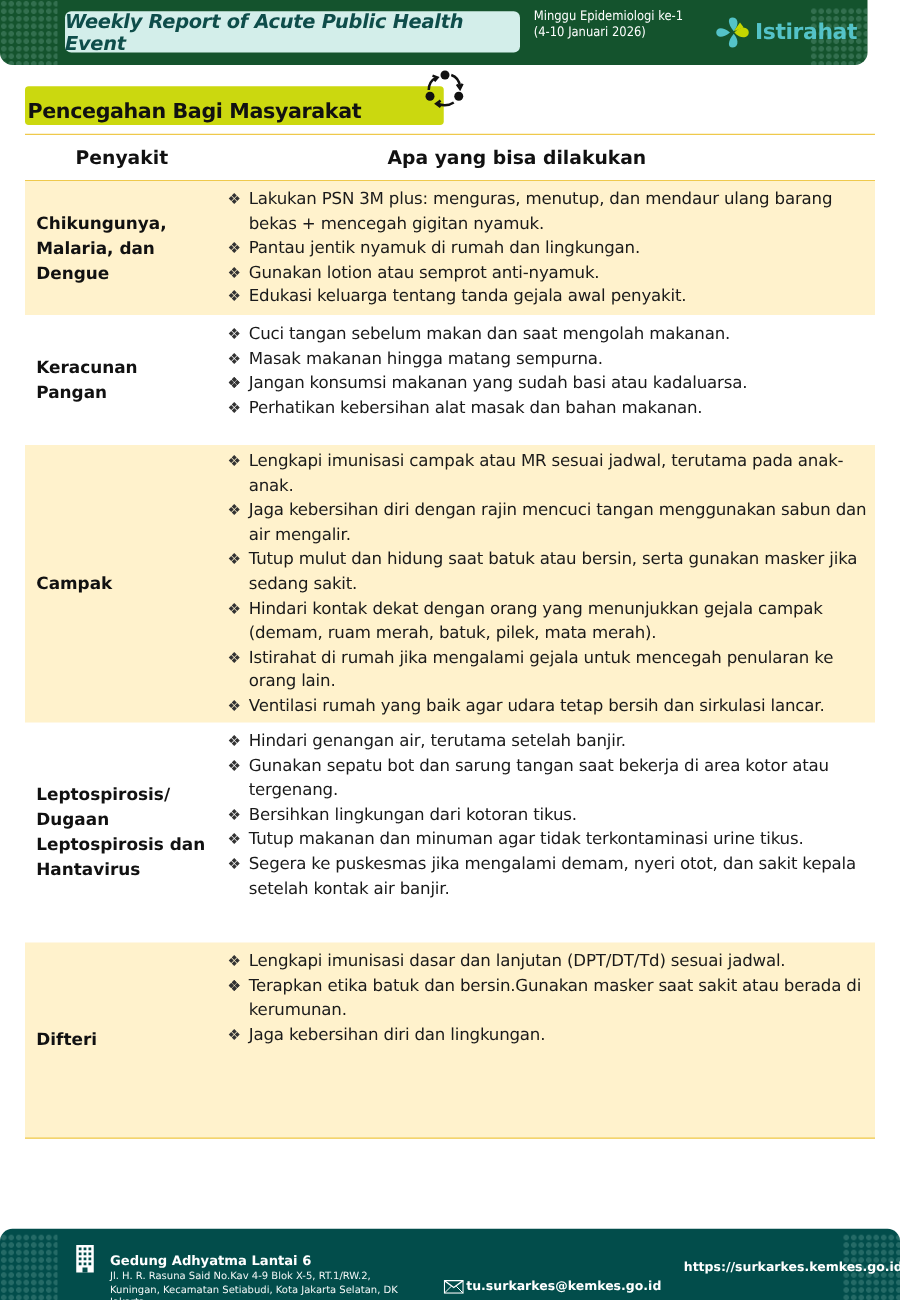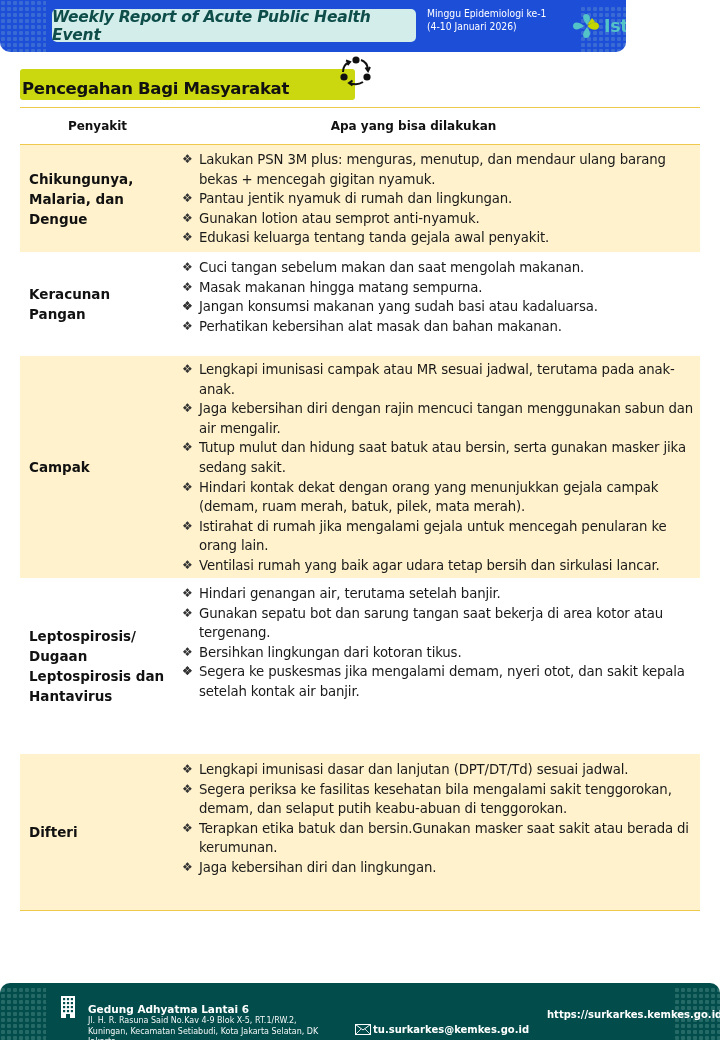--- a/index.html
+++ b/index.html
@@ -1,22 +1,22 @@
 <!DOCTYPE html>
 <html><head>
 <meta charset="utf-8">
 <style>
   * { box-sizing: border-box; margin: 0; padding: 0; }
   html, body { width: 720px; height: 1040px; background: #ffffff; overflow: hidden; }
   body { font-family: "Liberation Sans", "DejaVu Sans", sans-serif; color: #111; position: relative; }
 
   
   .header {
-    position: absolute; left: 0; top: 0; width: 626px; height: 52px;
-    background: #1d4ed8;
+    position: absolute; left: 0; top: 0; width: 694px; height: 52px;
+    background: #14532d;
     border-bottom-left-radius: 10px; border-bottom-right-radius: 10px;
     overflow: hidden;
   }
   .hex-pattern {
     position: absolute; width: 46px; height: 52px; opacity: 0.22;
     background-image: radial-gradient(circle, #9fd3c7 2px, transparent 2.4px);
     background-size: 6px 6px;
   }
   .hex-left { left: 0; top: 0; }
   .hex-right { right: 0; top: 6px; }
@@ -57,21 +57,21 @@
   
   .table {
     position: absolute; left: 20px; top: 107px; width: 680px;
     border-top: 1.5px solid #efc94c;
   }
   .thead {
     display: flex; height: 37px; align-items: center;
     border-bottom: 1.5px solid #efc94c;
   }
   .th {
-    font-family: "DejaVu Sans", sans-serif; font-weight: bold; font-size: 12px; color: #111;
+    font-family: "DejaVu Sans", sans-serif; font-weight: bold; font-size: 15px; color: #111;
   }
   .th-disease { width: 155px; text-align: center; }
   .th-action { flex: 1; text-align: center; padding-right: 48px; }
 
   .row { display: flex; }
   .row.shade { background: #fff2cc; }
   .row.last { border-bottom: 1.5px solid #efc94c; }
   .cell-disease {
     width: 162px; padding-left: 9px;
     display: flex; align-items: center;
@@ -192,32 +192,32 @@
     </div>
   </div>
 
   <div class="row" style="height:176px;">
     <div class="cell-disease" style="padding-right:10px;">Leptospirosis/ Dugaan Leptospirosis dan Hantavirus</div>
     <div class="cell-actions" style="padding-top:6px;">
       <ul>
         <li><span class="bullet">❖</span><span>Hindari genangan air, terutama setelah banjir.</span></li>
         <li><span class="bullet">❖</span><span>Gunakan sepatu bot dan sarung tangan saat bekerja di area kotor atau tergenang.</span></li>
         <li><span class="bullet">❖</span><span>Bersihkan lingkungan dari kotoran tikus.</span></li>
-        <li><span class="bullet">❖</span></li>
+        <li><span class="bullet">❖</span><span>Tutup makanan dan minuman agar tidak terkontaminasi urine tikus.</span></li>
         <li><span class="bullet">❖</span><span>Segera ke puskesmas jika mengalami demam, nyeri otot, dan sakit kepala setelah kontak air banjir.</span></li>
       </ul>
     </div>
   </div>
 
   <div class="row shade last" style="height:157px;">
     <div class="cell-disease">Difteri</div>
     <div class="cell-actions" style="padding-top:6px;">
       <ul>
         <li><span class="bullet">❖</span><span>Lengkapi imunisasi dasar dan lanjutan (DPT/DT/Td) sesuai jadwal.</span></li>
-        <li><span class="bullet">❖</span><span>Segera periksa ke fasilitas kesehatan bila mengalami sakit tenggorokan, demam, dan selaput putih keabu-abuan di tenggorokan.</span></li>
+        <li><span class="bullet">❖</span></li>
         <li><span class="bullet">❖</span><span>Terapkan etika batuk dan bersin.Gunakan masker saat sakit atau berada di kerumunan.</span></li>
         <li><span class="bullet">❖</span><span>Jaga kebersihan diri dan lingkungan.</span></li>
       </ul>
     </div>
   </div>
 </div>
 
 <div class="footer">
   <div class="hex-pattern hex-left"></div>
   <div class="hex-pattern hex-right"></div>

